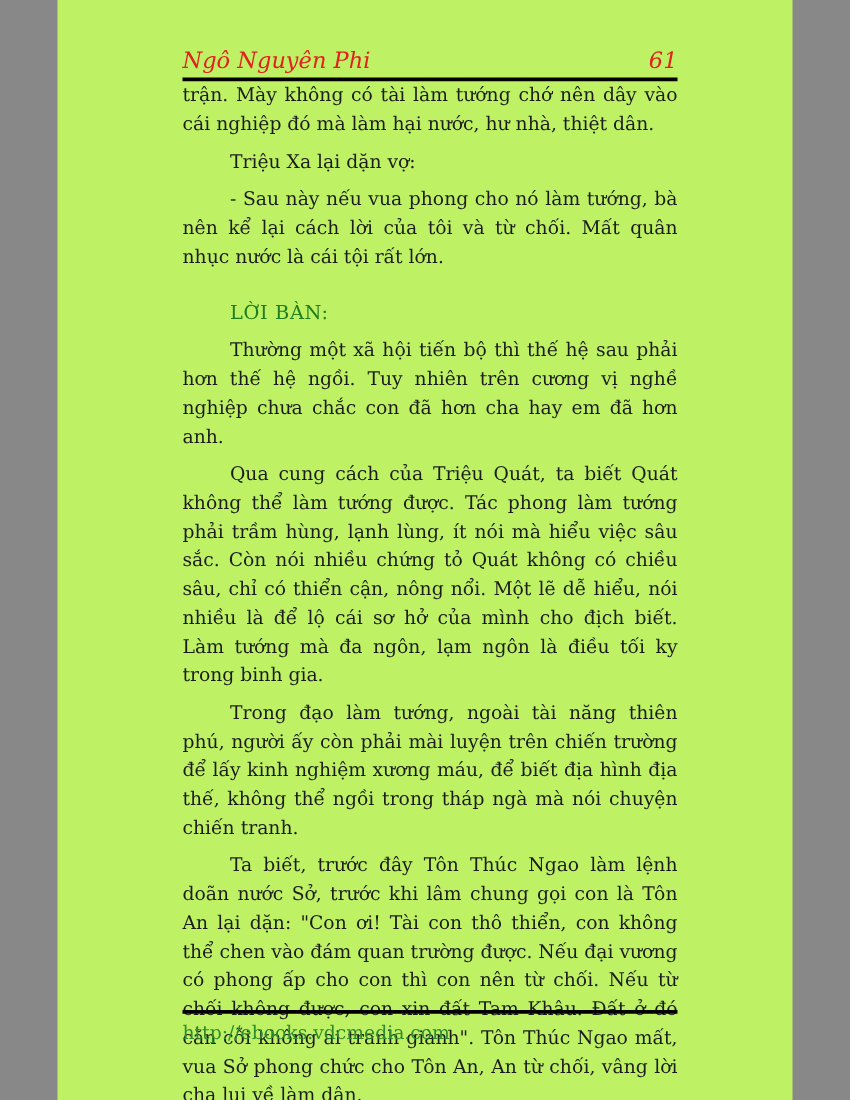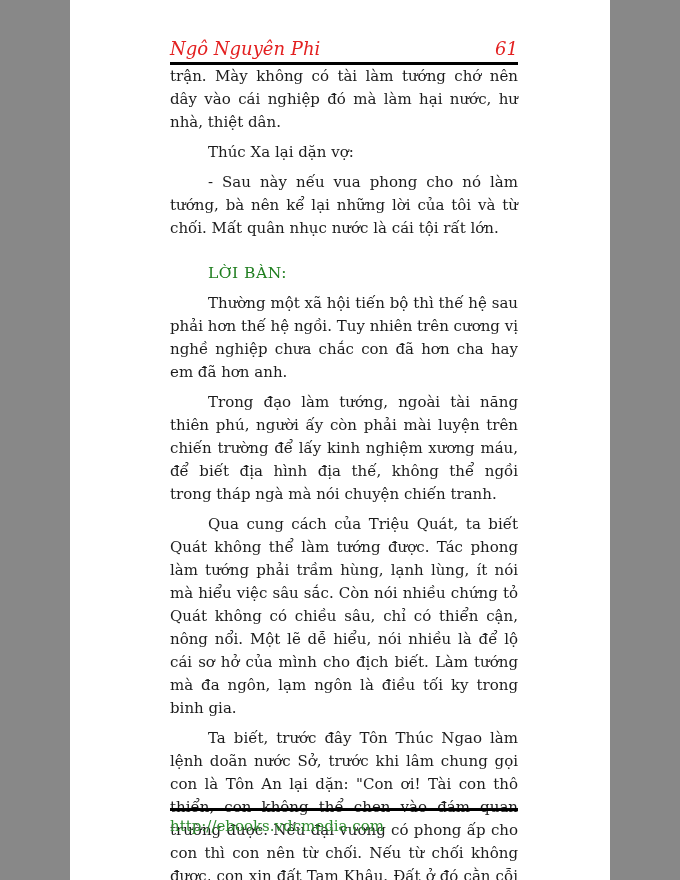--- a/index.html
+++ b/index.html
@@ -1,22 +1,22 @@
 <!DOCTYPE html>
 <html><head>
 <meta charset="utf-8">
 <style>
   * { margin: 0; padding: 0; box-sizing: border-box; }
   html, body { background: #888; }
   .page {
     position: relative;
-    width: 540px;
+    width: 588px;
     height: 880px;
     margin: 0 auto;
-    background: #ffffff;
+    background: #bef264;
     font-family: "DejaVu Serif", "Liberation Serif", serif;
     color: #1c1c1c;
     overflow: hidden;
   }
   .content {
     position: absolute;
     left: 100px;
     right: 92px;
     top: 38px;
   }
@@ -77,28 +77,28 @@
 <div class="page">
   <div class="content">
 
     <div class="header">
       <span class="author">Ngô Nguyên Phi</span>
       <span class="page-num">61</span>
     </div>
 
     <div class="body-text">
       <p class="no-indent">trận. Mày không có tài làm tướng chớ nên dây vào cái nghiệp đó mà làm hại nước, hư nhà, thiệt dân.</p>
-      <p>Thúc Xa lại dặn vợ:</p>
-      <p>- Sau này nếu vua phong cho nó làm tướng, bà nên kể lại những lời của tôi và từ chối. Mất quân nhục nước là cái tội rất lớn.</p>
+      <p>Triệu Xa lại dặn vợ:</p>
+      <p>- Sau này nếu vua phong cho nó làm tướng, bà nên kể lại cách lời của tôi và từ chối. Mất quân nhục nước là cái tội rất lớn.</p>
 
       <h2 class="loiban">LỜI BÀN:</h2>
 
       <p>Thường một xã hội tiến bộ thì thế hệ sau phải hơn thế hệ ngồi. Tuy nhiên trên cương vị nghề nghiệp chưa chắc con đã hơn cha hay em đã hơn anh.</p>
+      <p>Qua cung cách của Triệu Quát, ta biết Quát không thể làm tướng được. Tác phong làm tướng phải trầm hùng, lạnh lùng, ít nói mà hiểu việc sâu sắc. Còn nói nhiều chứng tỏ Quát không có chiều sâu, chỉ có thiển cận, nông nổi. Một lẽ dễ hiểu, nói nhiều là để lộ cái sơ hở của mình cho địch biết. Làm tướng mà đa ngôn, lạm ngôn là điều tối ky trong binh gia.</p>
       <p>Trong đạo làm tướng, ngoài tài năng thiên phú, người ấy còn phải mài luyện trên chiến trường để lấy kinh nghiệm xương máu, để biết địa hình địa thế, không thể ngồi trong tháp ngà mà nói chuyện chiến tranh.</p>
-      <p>Qua cung cách của Triệu Quát, ta biết Quát không thể làm tướng được. Tác phong làm tướng phải trầm hùng, lạnh lùng, ít nói mà hiểu việc sâu sắc. Còn nói nhiều chứng tỏ Quát không có chiều sâu, chỉ có thiển cận, nông nổi. Một lẽ dễ hiểu, nói nhiều là để lộ cái sơ hở của mình cho địch biết. Làm tướng mà đa ngôn, lạm ngôn là điều tối ky trong binh gia.</p>
       <p>Ta biết, trước đây Tôn Thúc Ngao làm lệnh doãn nước Sở, trước khi lâm chung gọi con là Tôn An lại dặn: "Con ơi! Tài con thô thiển, con không thể chen vào đám quan trường được. Nếu đại vương có phong ấp cho con thì con nên từ chối. Nếu từ chối không được, con xin đất Tam Khâu. Đất ở đó cằn cỗi không ai tranh giành". Tôn Thúc Ngao mất, vua Sở phong chức cho Tôn An, An từ chối, vâng lời cha lui về làm dân.</p>
     </div>
 
   </div>
 
   <div class="footer">
     <div class="footer-rule"></div>
     <a href="#" class="footer-url">http://ebooks.vdcmedia.com</a>
   </div>
 </div>

